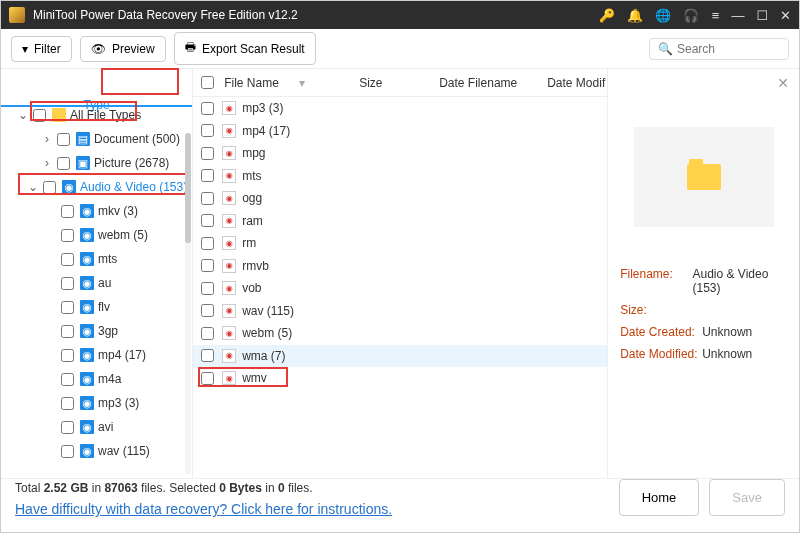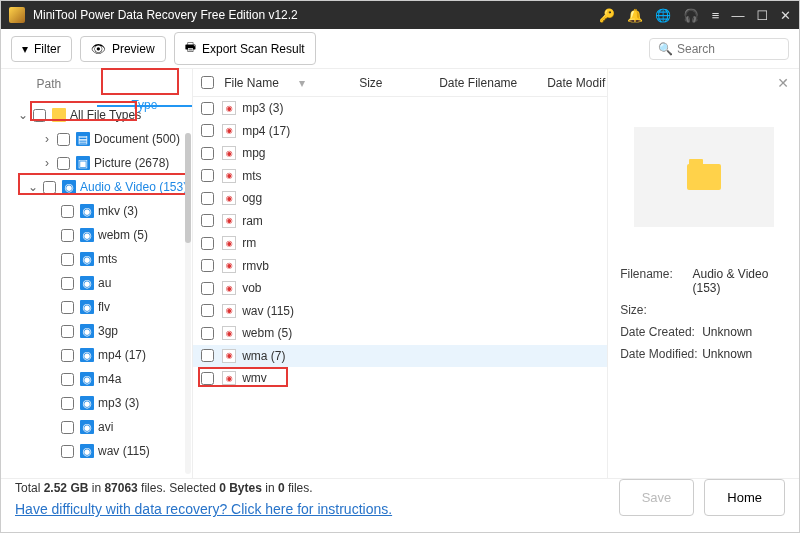--- a/index.html
+++ b/index.html
@@ -45,21 +45,21 @@
 .row input[type=checkbox] { margin-right: 2px; }
 .row .typeicon { width: 14px; height: 14px; border: 1px solid #ccc; display: inline-flex; align-items: center; justify-content: center; font-size: 8px; color: #d33; background:#fff; }
 .row.highlight { background: #e9f4fd; }
 .preview { width: 195px; padding: 8px 12px; position: relative; }
 .close-x { position: absolute; top: 6px; right: 10px; color: #999; cursor: pointer; font-size: 14px; }
 .thumb { width: 140px; height: 100px; background: #f3f3f3; margin: 50px auto 40px; display: flex; align-items: center; justify-content: center; }
 .thumb .foldershape { width: 34px; height: 26px; background: #ffd24a; border-radius: 2px; position: relative; }
 .thumb .foldershape::before { content:''; position:absolute; top:-5px; left:2px; width:14px; height:6px; background:#ffd24a; border-radius:1px 1px 0 0; }
 .meta { font-size: 12px; }
 .meta div { display: flex; margin-bottom: 8px; }
-.meta .lbl { width: 82px; color: #404040; }
+.meta .lbl { width: 82px; color: #c2410c; }
 .statusbar { height: 54px; border-top: 1px solid #eee; display: flex; align-items: flex-start; padding: 0 14px; }
 .statusleft { line-height: 1.6; }
 .statusleft a { color: #2773c9; font-size: 14px; }
 .statusbar .spacer { flex: 1; }
 .bigbtn { border: 1px solid #ccc; border-radius: 4px; padding: 10px 22px; font-size: 13px; background: #fff; cursor: pointer; margin-left: 10px; }
 .bigbtn.disabled { color: #bbb; }
 .vscroll { position: absolute; right: 1px; top: 34px; bottom: 4px; width: 6px; background: #f4f4f4; border-radius: 3px; }
 .vscroll .thumb2 { position: absolute; left: 0; right: 0; top: 0; height: 110px; background: #c9c9c9; border-radius: 3px; }
 .red-abs { position:absolute; border:2px solid #e53935; pointer-events:none; }
 </style>
@@ -98,21 +98,20 @@
   <div class="search">
     <span style="color:#999;margin-right:4px">🔍</span>
     <input type="text" placeholder="Search" style="">
   </div>
 </div>
 
 <div class="content">
 
   <div class="sidebar">
     <div class="tabs">
-      <div class="tab">Path</div>
       <div class="tab active">Type</div>
       <div class="red-abs" style="left:100px; top:-1px; width:78px; height:27px;"></div>
     </div>
     <div class="tree">
 
       <div class="tree-row level1">
         <span class="arrow">⌄</span>
         <input type="checkbox" style="">
         <span class="ficon folder"></span>
         <span>All File Types</span>
@@ -315,15 +314,15 @@
 
 <div class="statusbar">
   <div class="statusleft">
     <div>
       <span>Total </span><b>2.52 GB</b><span> in </span><b>87063</b><span> files.</span>
       <span>   Selected </span><b>0 Bytes</b><span> in </span><b>0</b><span> files.</span>
     </div>
     <a href="#">Have difficulty with data recovery? Click here for instructions.</a>
   </div>
   <div class="spacer"></div>
+  <button class="bigbtn">Home</button>
   <button class="bigbtn disabled">Save</button>
-  <button class="bigbtn">Home</button>
 </div>
 
 </body></html>

